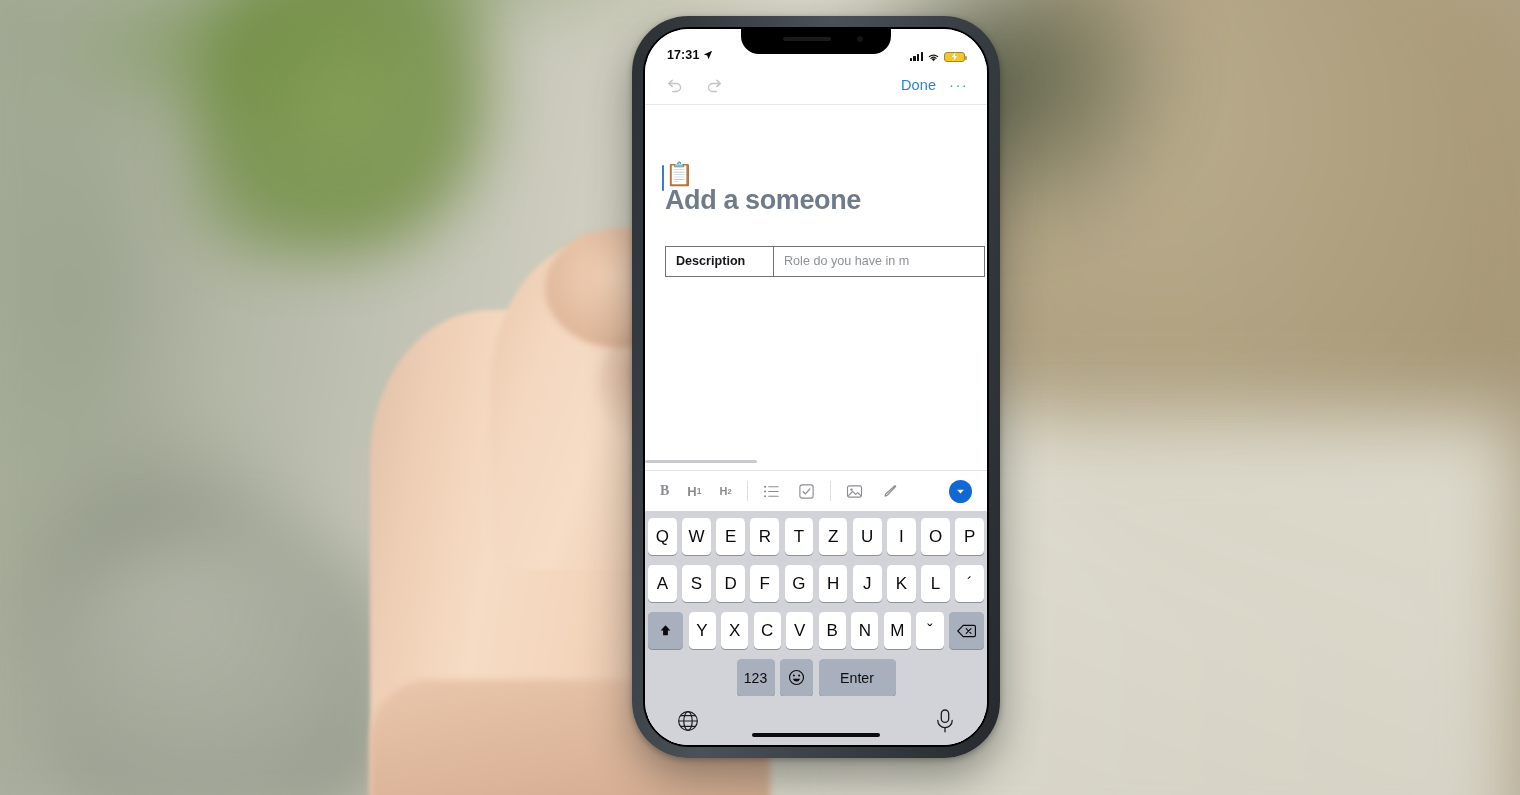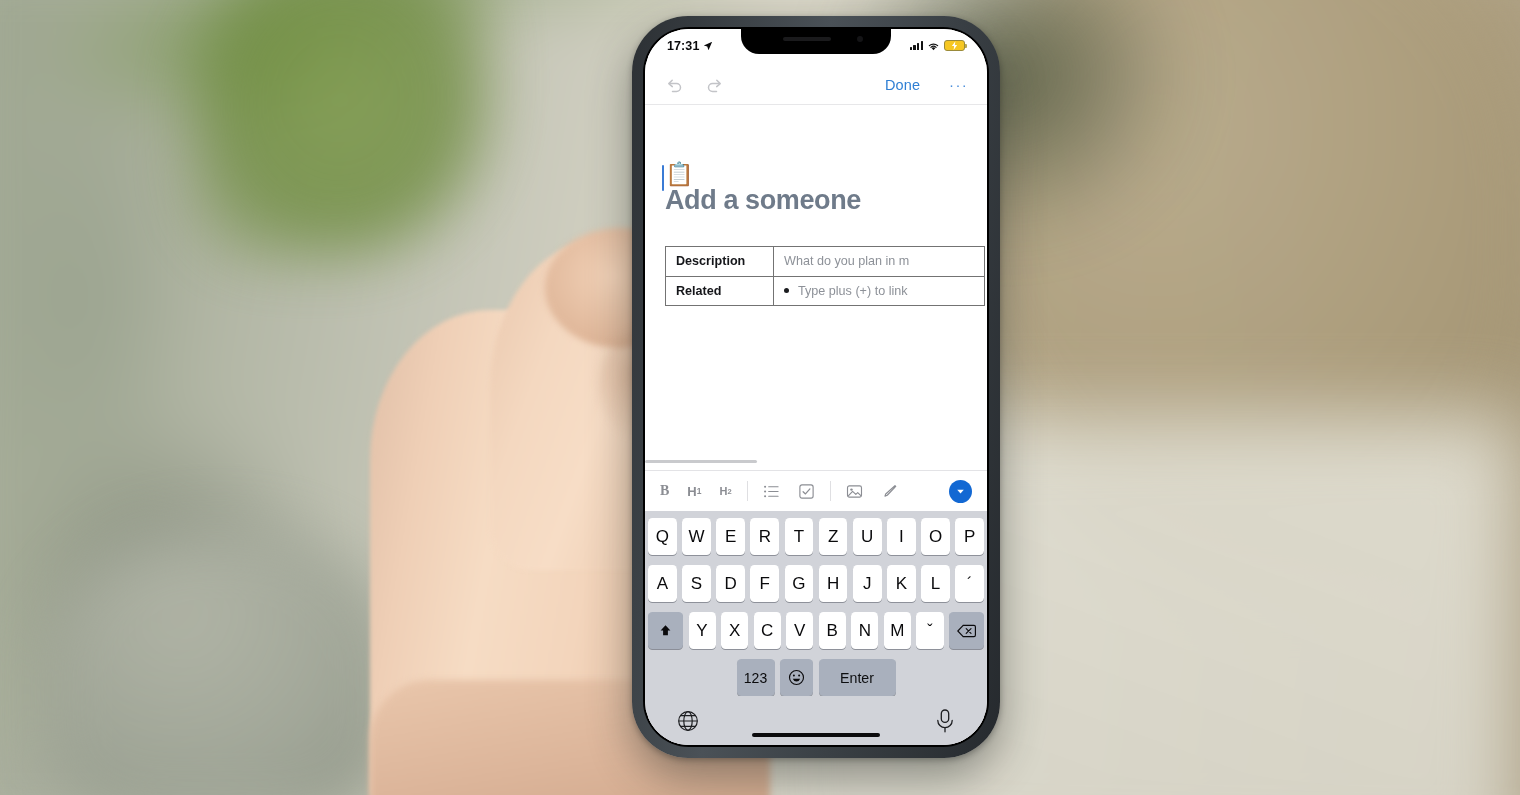--- a/index.html
+++ b/index.html
@@ -107,21 +107,21 @@
   }
   .screen {
     position:relative; width:100%; height:100%;
     border-radius:44px; background:#fff; overflow:hidden;
     display:flex; flex-direction:column;
   }
 
   
   .statusbar {
     position:relative; height:36px; flex:0 0 36px;
-    background:#fff; display:flex; 
+    background:#fff; display:flex; align-items:flex-end;
     justify-content:space-between; padding:0 22px 3px 22px;
     z-index:5;
   }
   .notch {
     position:absolute; left:50%; transform:translateX(-50%); top:-2px;
     width:150px; height:27px; background:#000;
     border-radius:0 0 18px 18px; z-index:6;
   }
   .notch .speaker {
     position:absolute; left:42px; top:10px; width:48px; height:4px;
@@ -147,21 +147,21 @@
   .bolt { width:7px; height:9px; }
 
   
   .editnav {
     flex:0 0 40px; background:#fff; display:flex; align-items:center;
     justify-content:space-between; padding:0 19px;
     border-bottom:1px solid #e7e7e9;
   }
   .nav-left { display:flex; align-items:center; gap:21px; }
   .ico-btn { width:20px; height:20px; display:block; }
-  .nav-right { display:flex; align-items:center; gap:29px; }
+  .nav-right { display:flex; align-items:center; gap:13px; }
   .done { font-size:14.5px; color:#2f7fd4; letter-spacing:.1px; }
   .dots { font-size:15px; color:#4a8edb; letter-spacing:1.3px; line-height:8px; }
 
   
   .doc { position:relative; flex:1 1 auto; background:#fff; overflow:hidden; padding:0 20px; }
   .doc-title { margin-top:58px; }
   .t-line1 {
     position:relative; font-size:27px; font-weight:700; color:#17181a;
     letter-spacing:-.4px; line-height:1.16; display:flex; align-items:center; gap:8px;
   }
@@ -327,30 +327,21 @@
           <span class="t-caret"></span>
           <span class="clip-emoji">📋</span>
         </div>
         <div class="t-line2">Add a someone</div>
       </div>
 
       <table class="props">
         <tbody>
               <tr>
           <td class="k">Description</td>
-          <td class="v">What do you plan in m</td>
-        </tr>
-        <tr>
-          <td class="k">Related</td>
-          <td class="v">
-            <div class="bullet-row">
-              <span class="bullet-dot"></span>
-              <span>Type plus (+) to link</span>
-            </div>
-          </td>
+          <td class="v">Role do you have in m</td>
         </tr>
       </tbody>
           </table>
 
       <div class="scroll-ind"></div>
     </div>
 
     <div class="fmtbar">
       <div class="fgroup">
         <span class="fbtn fb-b">B</span>

